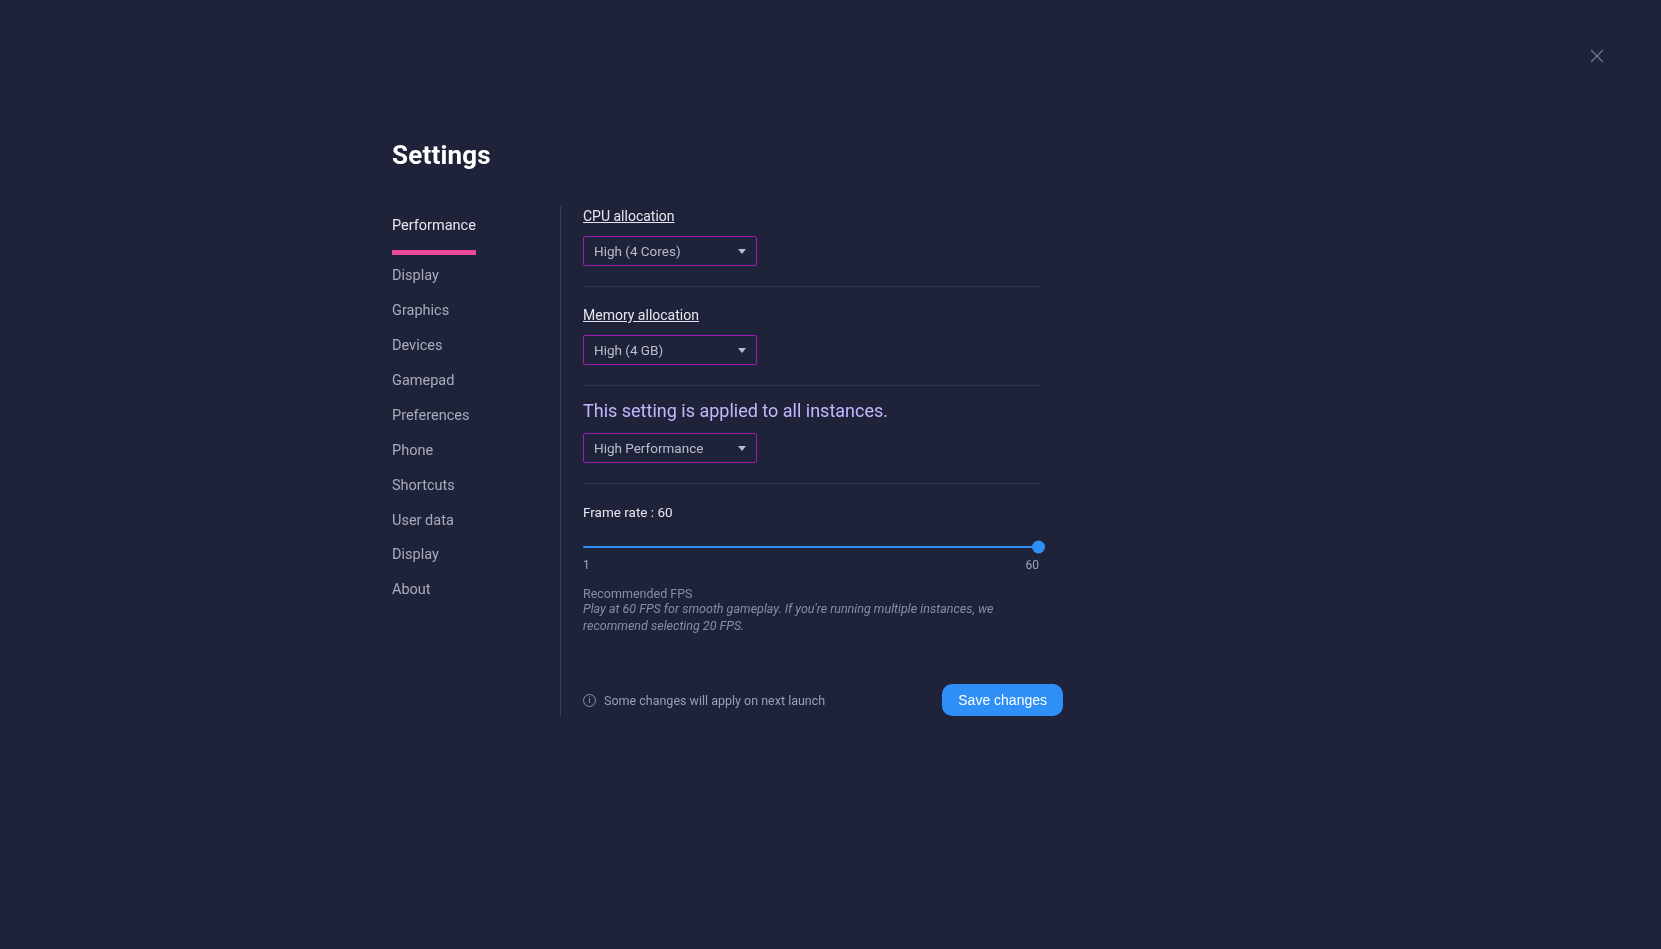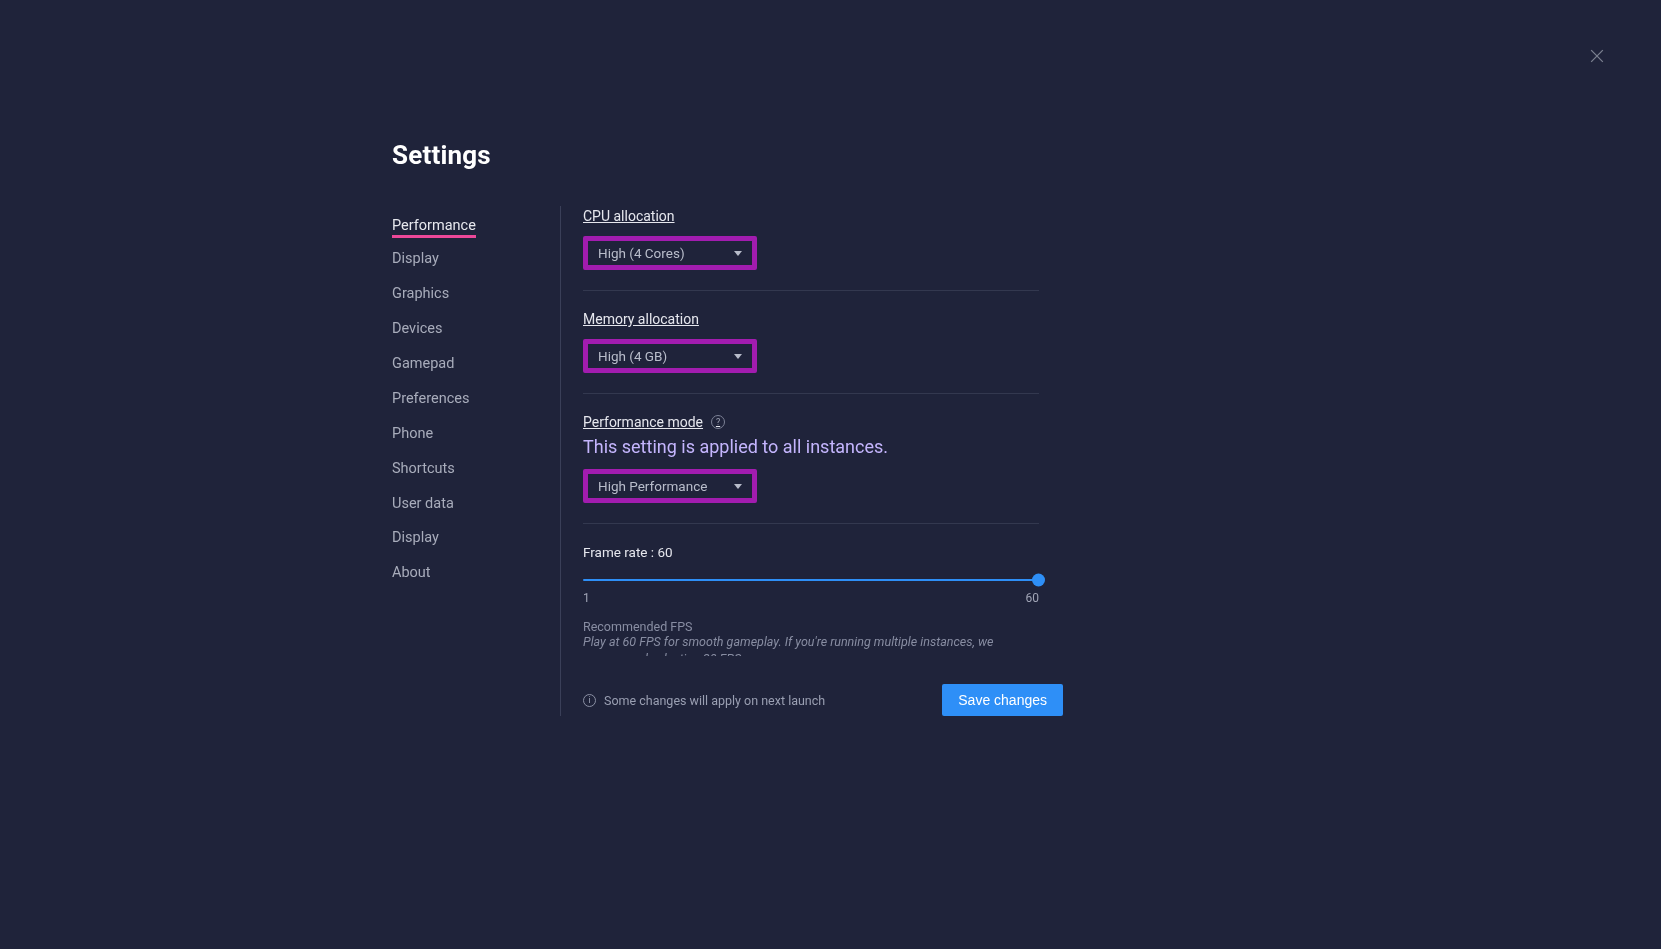--- a/index.html
+++ b/index.html
@@ -46,22 +46,22 @@
     font-size: 14.5px;
     color: #a8acbb;
     padding: 6px 0;
     cursor: pointer;
     line-height: 1.1;
     margin-bottom: 7px;
     display: inline-block;
   }
   .nav-item.active {
     color: #e7e8ee;
-    border-bottom: 3px solid #ec4899;
-    padding-bottom: 1px;
+    border-bottom: 5px solid #ec4899;
+    padding-bottom: 16px;
   }
   .divider-v {
     width: 1px;
     background: #3a3f58;
     margin-right: 22px;
     margin-left: 0;
     align-self: stretch;
   }
   .content {
     flex: 1;
@@ -87,21 +87,21 @@
   .section-sub {
     font-size: 18px;
     color: #c4b5fd;
     margin-top: -6px;
     margin-bottom: 12px;
   }
   .select {
     width: 174px;
     height: 30px;
     background: transparent;
-    border: 5px solid #a21caf;
+    border: 1px solid #a21caf;
     border-radius: 2px;
     display: flex;
     align-items: center;
     justify-content: space-between;
     padding: 12px 10px;
     font-size: 13.5px;
     color: #b9bdcb;
     cursor: pointer;
   }
   .select .caret {
@@ -117,21 +117,21 @@
   }
   .help-icon {
     width: 14px; height: 14px; border-radius: 50%;
     border: 1px solid #7c8196;
     display: inline-flex; align-items: center; justify-content: center;
     font-size: 9px; color: #9ca0b2;
   }
   .frame-label {
     font-size: 13.5px;
     color: #e6e7ee;
-    margin-bottom: 13px;
+    margin-bottom: 20px;
   }
   .slider-wrap { position: relative; height: 14px; margin-bottom: 4px; }
   .slider-track {
     position: absolute; left: 0; right: 0; top: 50%; transform: translateY(-50%);
     height: 2px; background: #2e8ff7; border-radius: 1px;
   }
   .slider-knob {
     position: absolute; right: -6px; top: 50%; transform: translate(0,-50%);
     width: 13px; height: 13px; border-radius: 50%; background: #2e8ff7;
   }
@@ -142,21 +142,21 @@
     display: flex; justify-content: space-between; align-items: center;
     margin-top: 28px;
   }
   .note { display: flex; align-items: center; gap: 8px; font-size: 12.5px; color: #9a9fb2;}
   .info-icon {
     width: 13px; height: 13px; border-radius: 50%; border: 1px solid #8b90a4;
     display: inline-flex; align-items: center; justify-content: center;
     font-size: 9px; color: #9a9fb2;
   }
   .save-btn {
-    background: #2e8ff7; color: #fff; border: none; border-radius: 2px;
+    background: #2e8ff7; color: #fff; border: none; border-radius: 10px;
     font-size: 14px; padding: 8px 16px; cursor: pointer;
   }
 </style>
 </head>
 <body>
 
 <div class="close-btn">
   <svg viewBox="0 0 24 24" fill="none" stroke="currentColor" stroke-width="1.5">
     <line x1="5" y1="5" x2="19" y2="19"></line>
       <line x1="19" y1="5" x2="5" y2="19"></line>
@@ -196,24 +196,20 @@
           <div class="hr"></div>
 
           <div class="section-label">Memory allocation</div>
           <div class="select">
             <span>High (4 GB)</span>
             <span class="caret"></span>
           </div>
 
           <div class="hr"></div>
 
-          <div class="section-label">
-            <span>Performance mode</span>
-            <span class="help-icon">?</span>
-          </div>
           <div class="section-sub">This setting is applied to all instances.</div>
           <div class="select">
             <span>High Performance</span>
             <span class="caret"></span>
           </div>
 
           <div class="hr"></div>
 
           <div class="frame-label">
             <span>Frame rate : </span><span>60</span>

